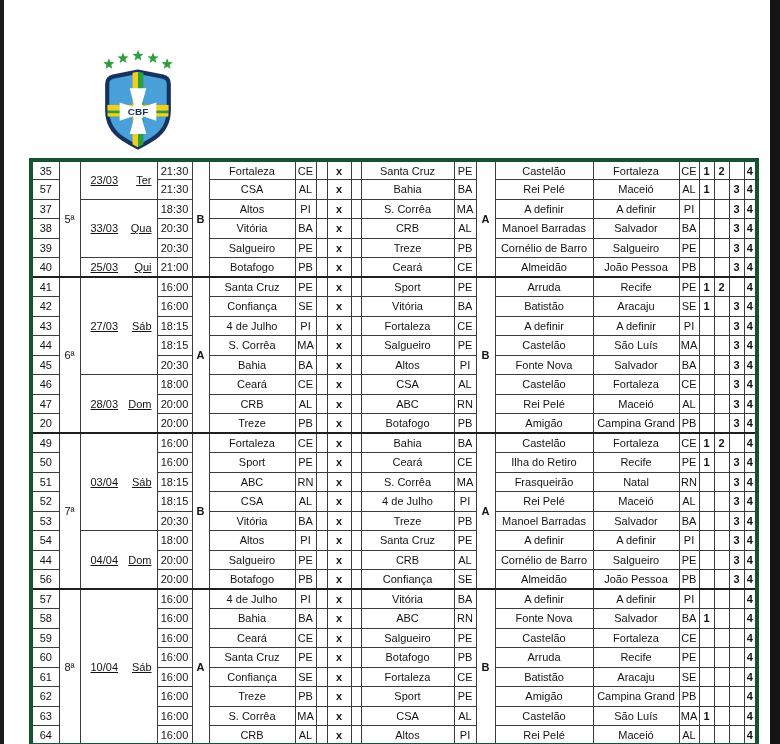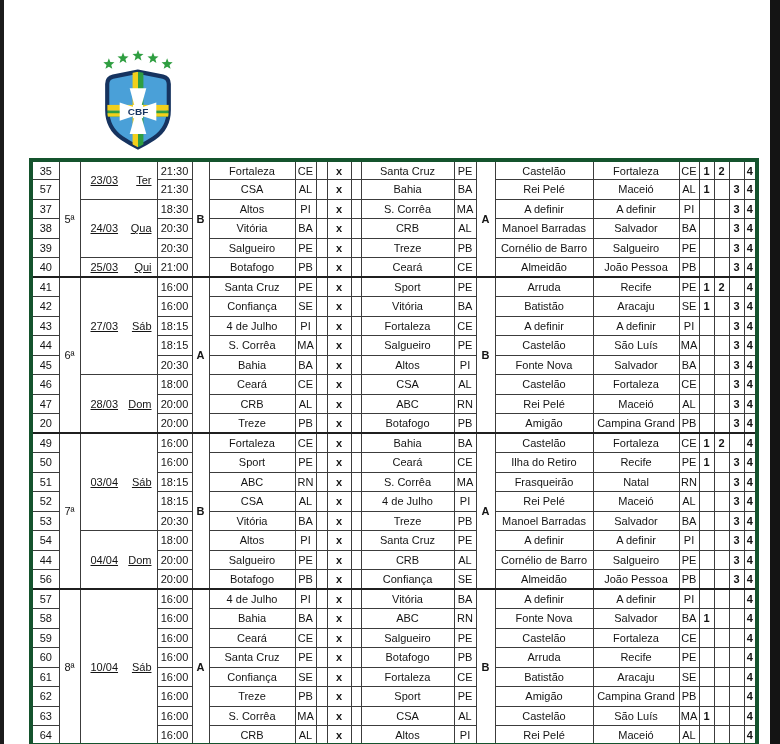--- a/index.html
+++ b/index.html
@@ -145,21 +145,21 @@
         <td class="c-uf">AL</td>
         <td class="b">1</td>
         <td class="b"></td>
         <td class="b">3</td>
         <td class="b">4</td>
       </tr>
       <tr>
         <td>37</td>
         <td class="c-date" rowspan="3">
           <div class="date-wrap">
-            <span>24/03</span>
+            <span>33/03</span>
             <span>Qua</span>
           </div>
         </td>
         <td>18:30</td>
         <td class="al">Altos</td>
         <td>PI</td>
         <td></td>
         <td class="b">x</td>
         <td></td>
         <td class="al">S. Corrêa</td>

